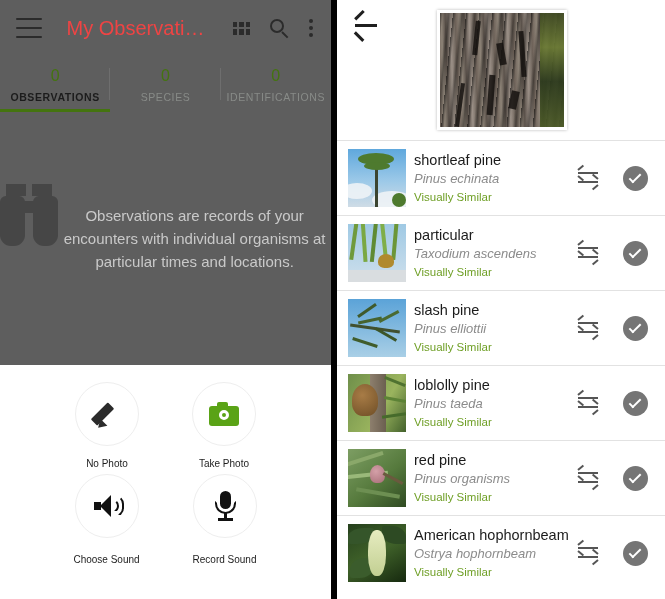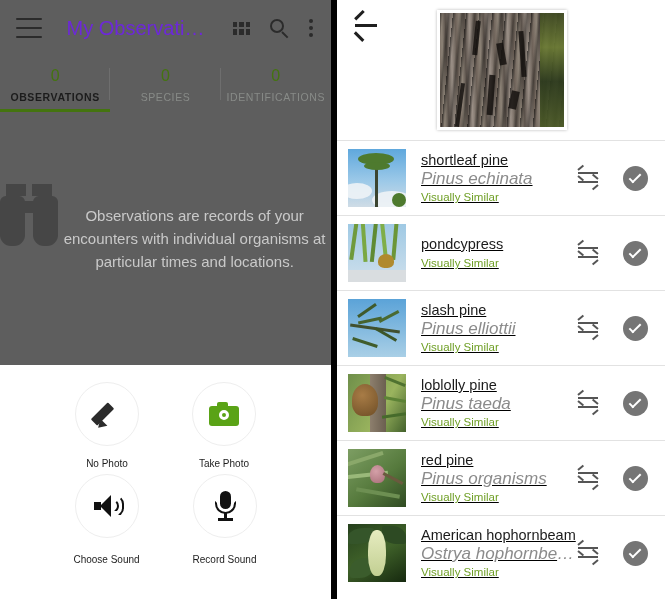--- a/index.html
+++ b/index.html
@@ -21,21 +21,21 @@
     background: #5e5e5e;
   }
   .appbar {
     position: absolute; left: 0; top: 0; width: 331px; height: 56px;
     display: flex; align-items: center; padding: 0 12px;
   }
   .hamburger { width: 26px; height: 20px; display: flex; flex-direction: column;
     justify-content: space-between; margin-left: 4px; flex: 0 0 auto; }
   .hamburger i { display:block; height: 2px; background: #2b2b2b; border-radius: 1px; }
   .app-title {
-    flex: 1 1 auto; text-align: center; font-size: 20px; color: #6d28d9;
+    flex: 1 1 auto; text-align: center; font-size: 20px; color: #ef4444;
     white-space: nowrap; overflow: hidden; padding-left: 6px; padding-right: 10px;
   }
   .bar-icons { display: flex; align-items: center; gap: 20px; flex: 0 0 auto; margin-right: 6px;}
   .grid-icon { width: 17px; height: 13px; display: grid;
     grid-template-columns: repeat(3, 1fr); grid-template-rows: repeat(2, 1fr); gap: 2px; }
   .grid-icon i { display:block; background:#2b2b2b; }
   .search-icon { position: relative; width: 19px; height: 19px; }
   .search-icon .ring { position:absolute; left:0; top:0; width:14px; height:14px;
     border:2px solid #2b2b2b; border-radius:50%; }
   .search-icon .stem { position:absolute; left:12px; top:12px; width:8px; height:2px;
@@ -139,24 +139,24 @@
   .bark .veg { position:absolute; right:0; top:0; width: 24px; height:100%;
      background: linear-gradient(180deg,#3f4a22,#6a7a33 30%,#2c3a1c 60%,#4b5a26 100%); opacity:.92; }
   .bark .crack { position:absolute; background:#15120f; opacity:.85; }
 
   .list { position:absolute; left:0; top:140px; width:328px; }
   .row { position:relative; display:flex; align-items:center; height:75px;
      padding: 0 0 0 11px; background:#fff; border-top: 1px solid #e2e2e2; }
   .row:first-child { border-top: 1px solid #e2e2e2; }
   .thumb { width: 58px; height: 58px; flex: 0 0 auto; background:#b9c7b0; overflow:hidden;
      position:relative; }
-  .row-text { flex: 1 1 auto; padding-left: 15px; min-width:0;text-decoration:underline; }
+  .row-text { flex: 1 1 auto; padding-left: 8px; min-width:0; }
   .common { font-size: 14.5px; color: #1b1b1b; line-height: 18px; white-space:nowrap;
      overflow:hidden; text-overflow: ellipsis;}
-  .sci { font-size: 17px; color: #8b8b8b; font-style: italic; line-height: 16px; margin-top: 2px;
+  .sci { font-size: 13px; color: #8b8b8b; font-style: italic; line-height: 16px; margin-top: 2px;
      white-space:nowrap; overflow:hidden; text-overflow:ellipsis;}
   .vsim { font-size: 11.5px; color: #6f9f26; line-height: 16px; margin-top: 2px; }
   .row-actions { flex: 0 0 auto; display:flex; align-items:center; gap: 24px; padding-right: 17px;}
   .compare { position:relative; width: 22px; height: 20px; }
   .compare .a-top { position:absolute; left:1px; top:4px; width:20px; height:2px; background:#555; }
   .compare .a-top-h { position:absolute; left:1px; top:1px; width:7px; height:2px; background:#555;
      transform: rotate(-40deg); transform-origin: left center; }
   .compare .a-top-h2 { position:absolute; left:1px; top:7px; width:7px; height:2px; background:#555;
      transform: rotate(40deg); transform-origin: left center; }
   .compare .a-bot { position:absolute; left:1px; top:13px; width:20px; height:2px; background:#555; }
@@ -351,21 +351,22 @@
           <span class="t-sky" style="background:linear-gradient(180deg,#9fc9e4,#cfe0ec);"></span>
           <span class="t-green" style="left:4px;top:-4px;width:4px;height:40px;transform:rotate(8deg);background:#6f9a3c;"></span>
           <span class="t-green" style="left:14px;top:-6px;width:4px;height:44px;transform:rotate(-4deg);background:#7aa843;"></span>
           <span class="t-green" style="left:24px;top:-4px;width:4px;height:42px;transform:rotate(6deg);background:#5f8b33;"></span>
           <span class="t-green" style="left:34px;top:-6px;width:4px;height:46px;transform:rotate(-6deg);background:#7fae49;"></span>
           <span class="t-green" style="left:45px;top:-4px;width:4px;height:40px;transform:rotate(5deg);background:#6b9638;"></span>
           <span class="t-cone" style="left:30px;top:30px;width:16px;height:14px;background:#b08a2e;"></span>
           <span class="t-green" style="left:0;bottom:0;width:58px;height:12px;background:#d9dde0;"></span>
         </div>
         <div class="row-text">
-          <div class="common">pondcypress</div>
+          <div class="common">particular</div>
+          <div class="sci">Taxodium ascendens</div>
           <div class="vsim">Visually Similar</div>
         </div>
         <div class="row-actions">
           <div class="compare">
             <span class="a-top"></span>
               <span class="a-top-h"></span>
               <span class="a-top-h2"></span>
             <span class="a-bot"></span>
               <span class="a-bot-h"></span>
               <span class="a-bot-h2"></span>

